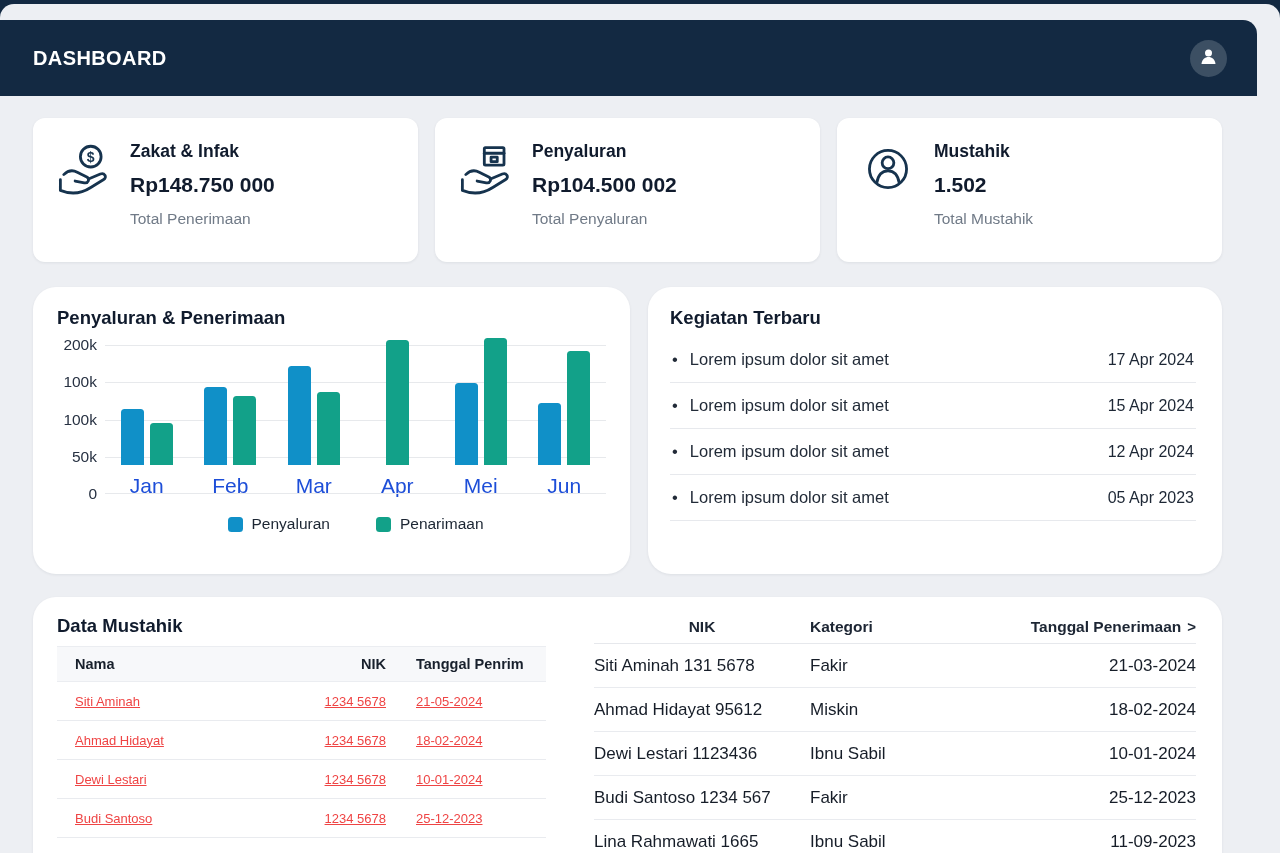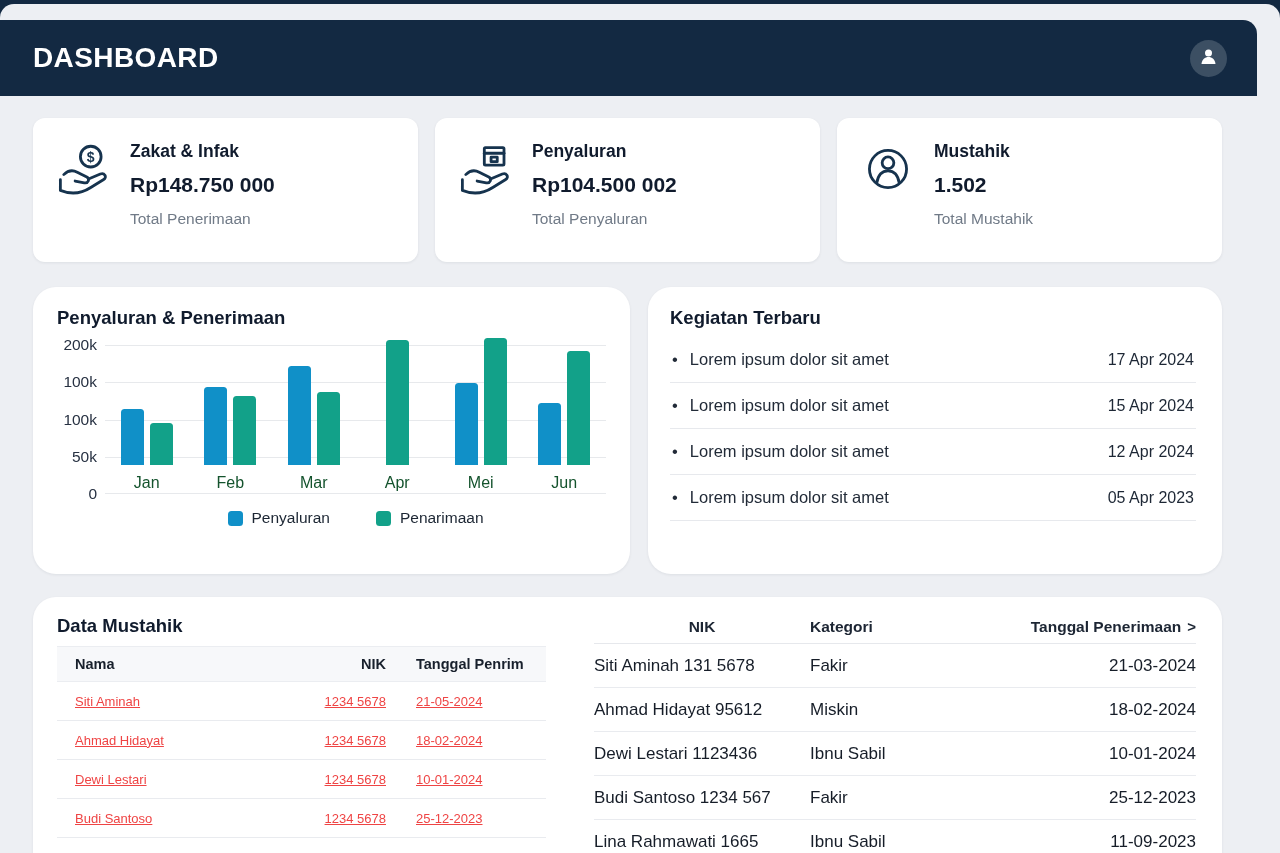--- a/index.html
+++ b/index.html
@@ -13,21 +13,21 @@
     position:absolute;left:0;right:0;top:4px;bottom:0;
     background:#edeff3;border-radius:14px 14px 0 0;overflow:hidden;
   }
   
   .app-header{
     margin-top:16px;height:76px;width:calc(100% - 23px);
     background:#132942;border-radius:0 14px 0 0;
     display:flex;align-items:center;box-sizing:border-box;
     padding:0 30px 0 33px;
   }
-  .app-title{font-size:28px;font-weight:700;color:#ffffff;letter-spacing:.4px;margin:0;}
+  .app-title{font-size:20px;font-weight:700;color:#ffffff;letter-spacing:.4px;margin:0;}
   .avatar{
     margin-left:auto;width:37px;height:37px;border-radius:50%;
     background:#3c4f63;display:flex;align-items:center;justify-content:center;cursor:pointer;
   }
   
   .main{padding:22px 58px 0 33px;}
   .cards{display:flex;gap:17px;margin-bottom:25px;}
   .card{
     flex:1;background:#fff;border-radius:12px;height:144px;box-sizing:border-box;
     padding:22px 18px 0 24px;box-shadow:0 1px 3px rgba(16,24,40,.07);
@@ -51,21 +51,21 @@
   .plot{position:relative;height:120px;}
   .gridline{position:absolute;left:0;right:0;height:1px;background:#e7e9ec;}
   .y-label{
     position:absolute;left:-50px;width:42px;text-align:right;
     font-size:15.5px;color:#273142;transform:translateY(-50%);
   }
   .groups{position:absolute;left:0;right:0;top:0;bottom:0;display:flex;}
   .group{flex:1;display:flex;align-items:flex-end;justify-content:center;gap:6px;}
   .bar{width:23px;border-radius:3.5px 3.5px 0 0;}
   .x-row{display:flex;margin-top:9px;}
-  .x-lab{flex:1;text-align:center;font-size:16px;color:#14532d;}
+  .x-lab{flex:1;text-align:center;font-size:21px;color:#1d4ed8;}
   .legend{display:flex;justify-content:center;gap:46px;margin-top:17px;}
   .legend-item{display:flex;align-items:center;font-size:15.5px;color:#1c2633;}
   .swatch{width:15px;height:15px;border-radius:3.5px;margin-right:9px;}
 
   
   .activity-list{list-style:none;margin:8px 0 0;padding:0;}
   .activity-item{
     display:flex;align-items:center;padding:13px 2px 13px 0;
     border-bottom:1px solid #e7e9ed;font-size:16.5px;color:#222b38;
   }

